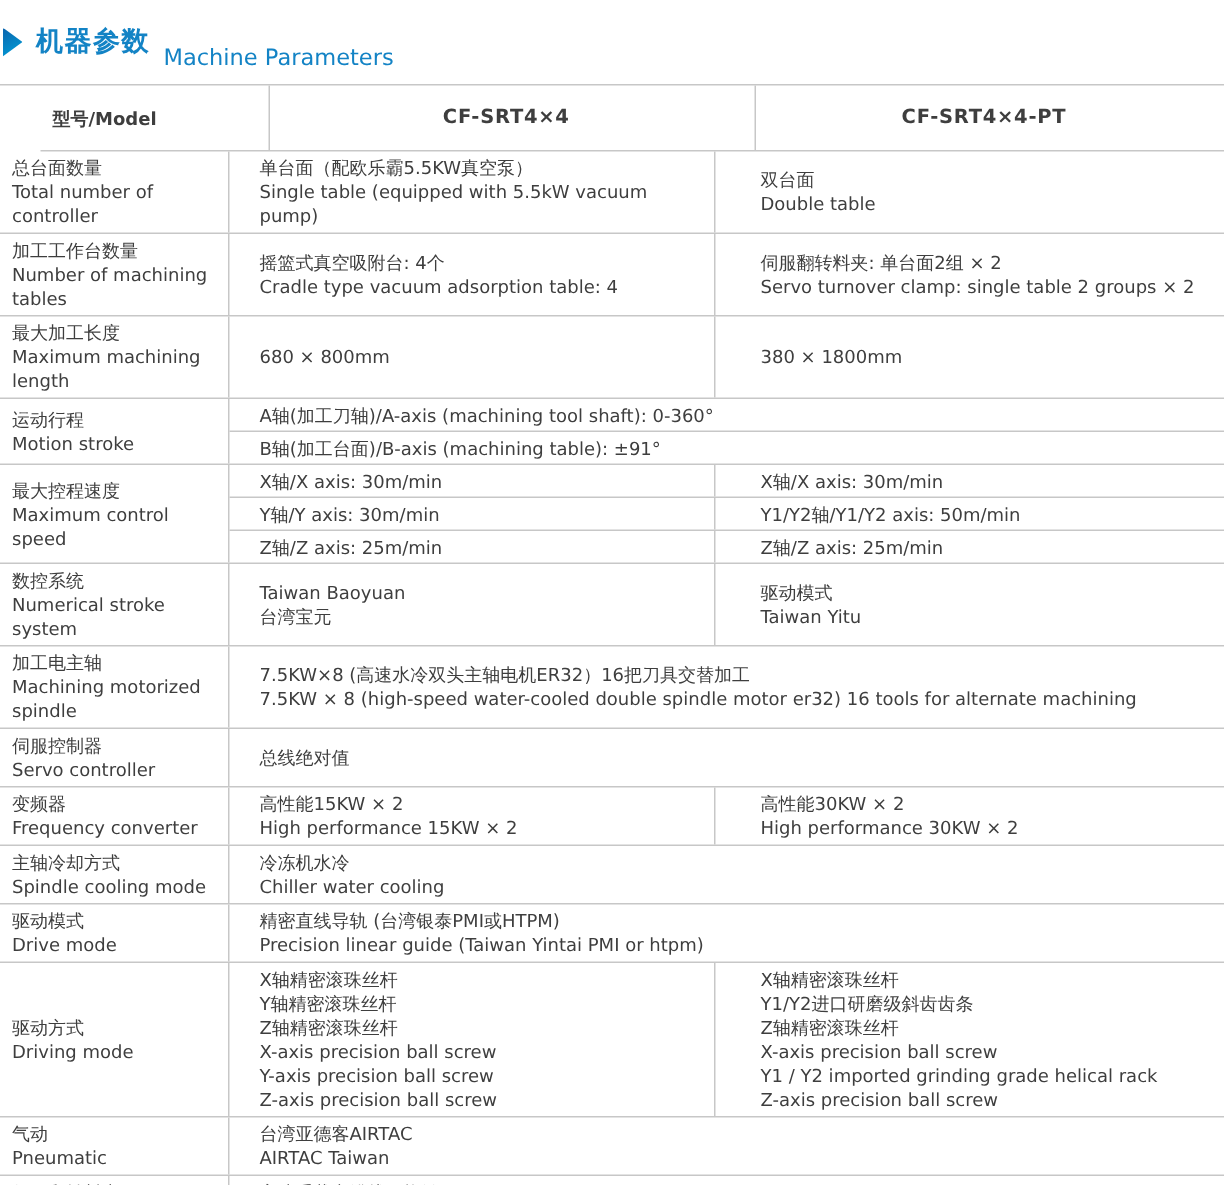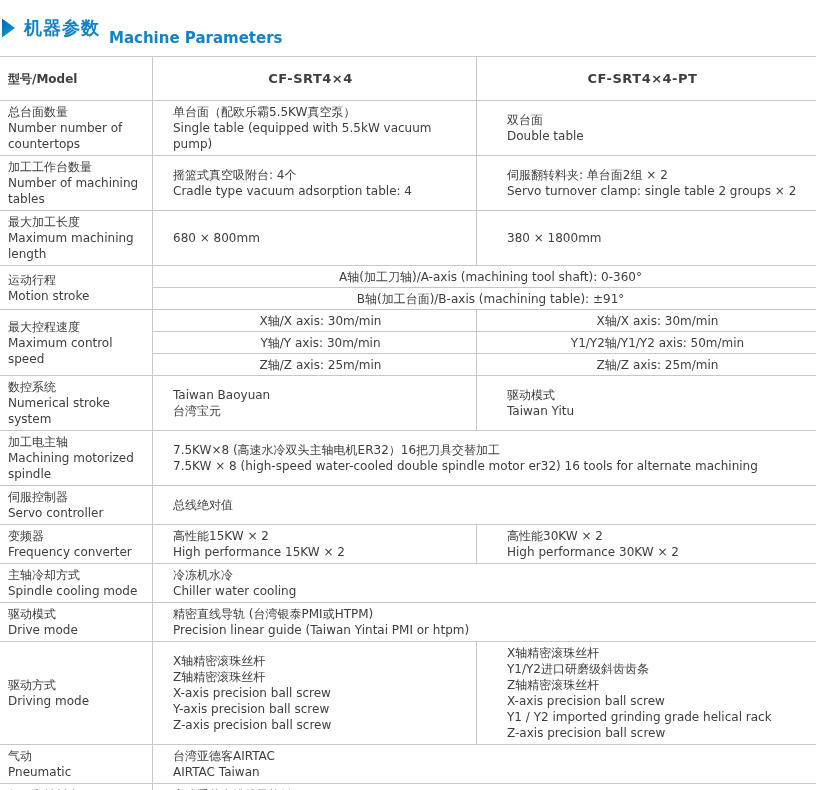--- a/index.html
+++ b/index.html
@@ -11,36 +11,36 @@
   body{
     width:816px;height:790px;background:#ffffff;color:var(--ink);
     font-family:"DejaVu Sans","Liberation Sans",sans-serif;
     font-size:12px;line-height:16px;overflow:hidden;
   }
   .page{width:816px;height:790px;padding:8px 0 0 0;background:#fff;}
   .title-bar{display:flex;align-items:center;gap:9px;padding:2px 2px 10px 2px;}
   .arrow-icon{width:13px;height:19px;background:linear-gradient(150deg,#0a64ae 0%,#00a2da 100%);
     clip-path:polygon(0 0,100% 50%,0 100%);flex:0 0 auto;}
   .title-zh{font-size:18px;font-weight:bold;color:var(--accent);letter-spacing:1px;}
-  .title-en{font-size:15px;font-weight:bold;color:var(--accent);margin-top:20px;}
+  .title-en{font-size:15px;font-weight:normal;color:var(--accent);margin-top:20px;}
   .ptable{border-top:1px solid var(--line);width:816px;}
   .prow{display:flex;border-bottom:1px solid var(--line);min-height:35px;align-items:stretch;}
   .cell{display:flex;flex-direction:column;justify-content:center;padding:3px 8px;}
   .label-cell{width:153px;min-width:153px;border-right:1px solid var(--line);padding-left:8px;justify-content:center;}
   .value-cell{line-height:16px;}
   .col2{width:324px;min-width:324px;border-right:1px solid var(--line);padding-left:20px;}
   .col3{flex:1;padding-left:30px;}
   .span2{flex:1;padding-left:20px;}
-  .header-row{min-height:44px;font-weight:bold;}
+  .header-row{min-height:44px;font-weight:bold;margin-left:27px;}
   .header-row .label-cell{justify-content:center;}
   .model-col{align-items:center;justify-content:center;padding-left:0;font-size:13px;letter-spacing:.5px;}
   .sub-rows{flex:1;display:flex;flex-direction:column;}
   .sub-row{flex:1;display:flex;border-bottom:1px solid var(--line);}
   .sub-row:last-child{border-bottom:none;}
-  .subcell{min-height:21px;padding-top:2px;padding-bottom:2px;align-items:center;}
+  .subcell{min-height:21px;padding-top:2px;padding-bottom:2px;}
   .zh,.en,.line{white-space:pre-wrap;}
 </style>
 </head>
 <body>
 
 <div class="page">
 
   <div class="title-bar">
     <span class="arrow-icon"></span>
     <span class="title-zh">机器参数</span>
@@ -56,21 +56,21 @@
         <span>CF-SRT4×4</span>
       </div>
       <div class="cell value-cell col3 model-col">
         <span>CF-SRT4×4-PT</span>
       </div>
     </div>
     <div>
         <div class="prow">
           <div class="cell label-cell">
             <div class="zh">总台面数量</div>
-            <div class="en">Number number of countertops</div>
+            <div class="en">Total number of controller</div>
           </div>
           <div class="cell value-cell col2">
             <div class="line">单台面（配欧乐霸5.5KW真空泵）</div>
             <div class="line">Single table (equipped with 5.5kW vacuum pump)</div>
           </div>
           <div class="cell value-cell col3">
             <div class="line">双台面</div>
             <div class="line">Double table</div>
           </div>
         </div>
@@ -217,20 +217,21 @@
             <div class="line">Precision linear guide (Taiwan Yintai PMI or htpm)</div>
           </div>
         </div>
         <div class="prow">
           <div class="cell label-cell">
             <div class="zh">驱动方式</div>
             <div class="en">Driving mode</div>
           </div>
           <div class="cell value-cell col2">
             <div class="line">X轴精密滚珠丝杆</div>
+            <div class="line">Y轴精密滚珠丝杆</div>
             <div class="line">Z轴精密滚珠丝杆</div>
             <div class="line">X-axis precision ball screw</div>
             <div class="line">Y-axis precision ball screw</div>
             <div class="line">Z-axis precision ball screw</div>
           </div>
           <div class="cell value-cell col3">
             <div class="line">X轴精密滚珠丝杆</div>
             <div class="line">Y1/Y2进口研磨级斜齿齿条</div>
             <div class="line">Z轴精密滚珠丝杆</div>
             <div class="line">X-axis precision ball screw</div>

